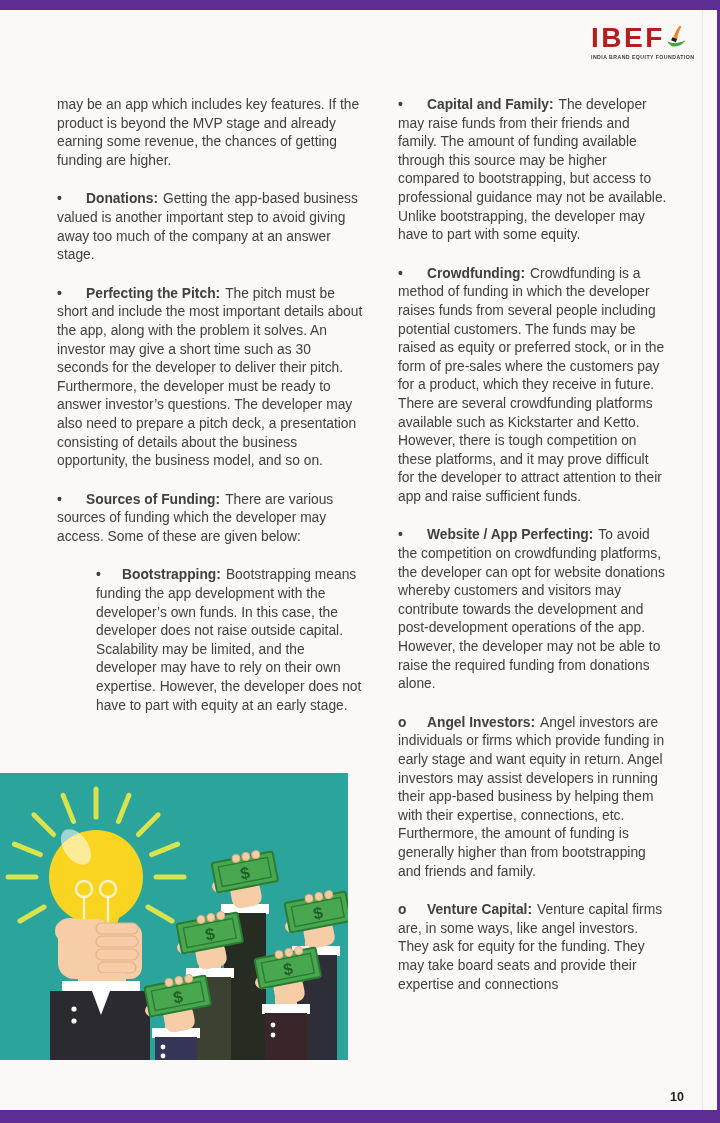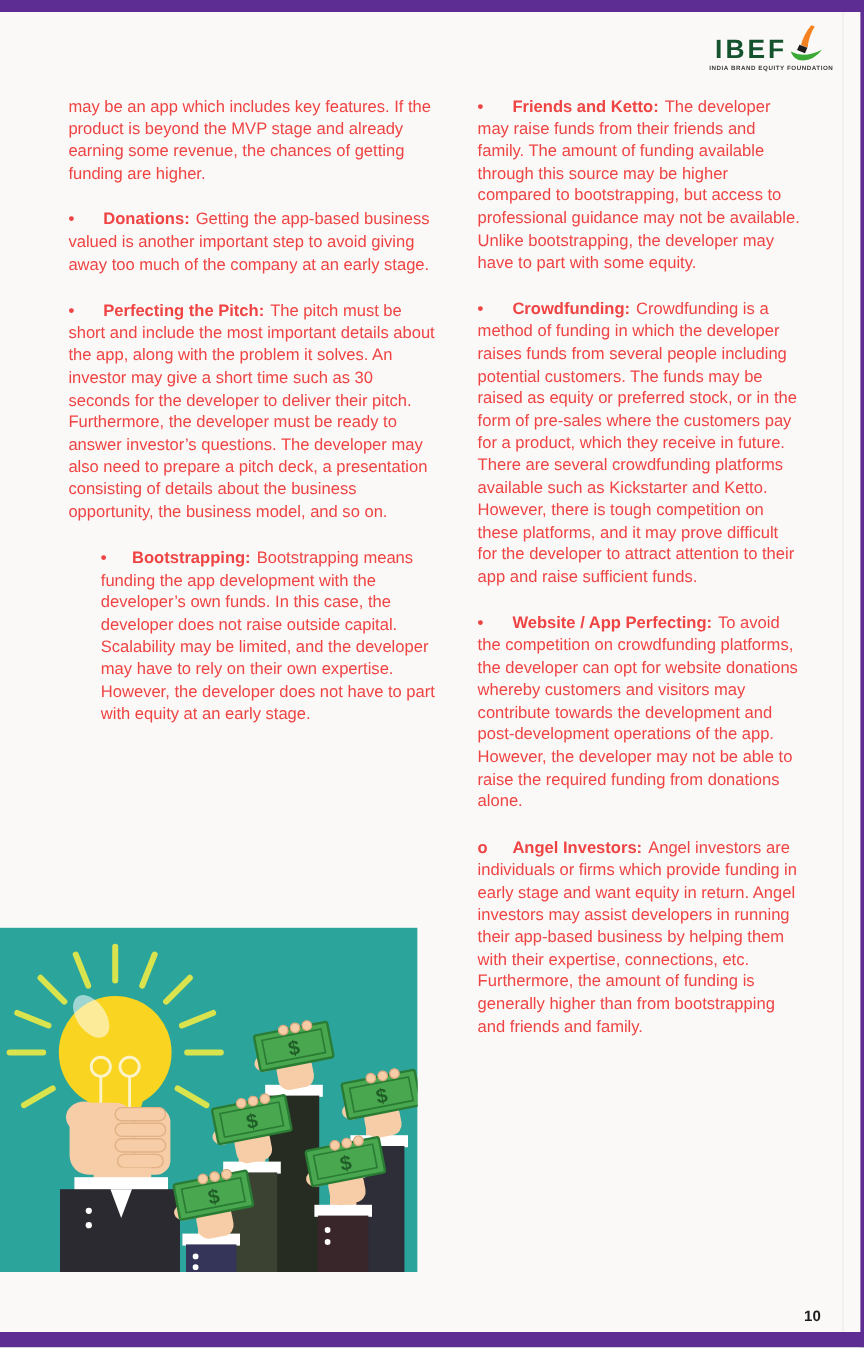--- a/index.html
+++ b/index.html
@@ -6,33 +6,33 @@
   .page{position:relative;width:720px;height:1123px;margin:0 auto;background:#faf9f7;
         font-family:"Liberation Sans",sans-serif;overflow:hidden;outline:1px solid #d8d6d3;}
   .bar-top{position:absolute;top:0;left:0;width:100%;height:10px;background:#5e2d94;}
   .bar-bottom{position:absolute;bottom:0;left:0;width:100%;height:13px;background:#5e2d94;}
   .edge-right{position:absolute;top:0;right:0;width:3px;height:100%;background:#5e2d94;}
   .margin-line{position:absolute;top:10px;bottom:13px;right:17px;width:1px;background:#eceae6;}
 
   
   .logo{position:absolute;top:20px;right:33px;width:96px;}
   .logo-row{display:flex;align-items:flex-end;justify-content:flex-end;}
-  .logo-text{font-size:22px;font-weight:700;color:#14532d;letter-spacing:2.5px;line-height:1;}
+  .logo-text{font-size:28px;font-weight:700;color:#b91c1c;letter-spacing:2.5px;line-height:1;}
   .logo-brush{width:30px;height:34px;margin-left:1px;margin-bottom:-2px;}
   .logo-tagline{font-size:5.2px;font-weight:700;letter-spacing:.45px;color:#3a3a3a;
                 margin-top:2px;white-space:nowrap;text-align:right;}
 
   
-  .col{position:absolute;top:80px;color:#ef4444;}
+  .col{position:absolute;top:96px;color:#404040;}
   .col-left{left:57px;width:307px;}
   .col-right{left:398px;width:269px;}
   .para{margin:0 0 20px 0;font-size:13.8px;line-height:18.6px;}
   .marker{display:inline-block;min-width:29px;font-weight:700;}
   .blabel{font-weight:700;padding-right:5px;}
-  .nested{margin-left:27px;}
+  .nested{margin-left:39px;}
   .nested .marker{min-width:26px;}
 
   
   .illustration{position:absolute;left:0;top:773px;width:348px;height:287px;}
 
   .page-num{position:absolute;top:1090px;right:36px;font-size:12.5px;font-weight:700;color:#1d1d1f;}
 </style>
 </head>
 <body>
 
@@ -48,50 +48,56 @@
         <path d="M2,23 Q13,29 28,21.5 Q20,32 8.5,30 Q3.5,28 2,23 Z" fill="#3aa935"></path>
       </svg>
     </div>
     <div class="logo-tagline">INDIA BRAND EQUITY FOUNDATION</div>
   </div>
 
   <div class="col col-left">
     <p class="para"><span>may be an app which includes key features. If the product is beyond the MVP stage and already earning some revenue, the chances of getting funding are higher.</span></p>
 
     <p class="para">
-      <span class="marker">•</span><span class="blabel">Donations:</span><span>Getting the app-based business valued is another important step to avoid giving away too much of the company at an early stage.</span>
+      <span class="marker">•</span><span class="blabel">Donations:</span><span>Getting the app-based business valued is another important step to avoid giving away too much of the company at an answer stage.</span>
     </p>
 
     <p class="para">
       <span class="marker">•</span><span class="blabel">Perfecting the Pitch:</span><span>The pitch must be short and include the most important details about the app, along with the problem it solves. An investor may give a short time such as 30 seconds for the developer to deliver their pitch. Furthermore, the developer must be ready to answer investor’s questions. The developer may also need to prepare a pitch deck, a presentation consisting of details about the business opportunity, the business model, and so on.</span>
     </p>
 
+    <p class="para">
+      <span class="marker">•</span><span class="blabel">Sources of Funding:</span><span>There are various sources of funding which the developer may access. Some of these are given below:</span>
+    </p>
 
     <p class="para nested">
       <span class="marker">•</span><span class="blabel">Bootstrapping:</span><span>Bootstrapping means funding the app development with the developer’s own funds. In this case, the developer does not raise outside capital. Scalability may be limited, and the developer may have to rely on their own expertise. However, the developer does not have to part with equity at an early stage.</span>
     </p>
   </div>
 
   <div class="col col-right">
     <p class="para">
-      <span class="marker">•</span><span class="blabel">Friends and Ketto:</span><span>The developer may raise funds from their friends and family. The amount of funding available through this source may be higher compared to bootstrapping, but access to professional guidance may not be available. Unlike bootstrapping, the developer may have to part with some equity.</span>
+      <span class="marker">•</span><span class="blabel">Capital and Family:</span><span>The developer may raise funds from their friends and family. The amount of funding available through this source may be higher compared to bootstrapping, but access to professional guidance may not be available. Unlike bootstrapping, the developer may have to part with some equity.</span>
     </p>
 
     <p class="para">
       <span class="marker">•</span><span class="blabel">Crowdfunding:</span><span>Crowdfunding is a method of funding in which the developer raises funds from several people including potential customers. The funds may be raised as equity or preferred stock, or in the form of pre-sales where the customers pay for a product, which they receive in future. There are several crowdfunding platforms available such as Kickstarter and Ketto. However, there is tough competition on these platforms, and it may prove difficult for the developer to attract attention to their app and raise sufficient funds.</span>
     </p>
 
     <p class="para">
       <span class="marker">•</span><span class="blabel">Website / App Perfecting:</span><span>To avoid the competition on crowdfunding platforms, the developer can opt for website donations whereby customers and visitors may contribute towards the development and post-development operations of the app. However, the developer may not be able to raise the required funding from donations alone.</span>
     </p>
 
     <p class="para">
       <span class="marker">o</span><span class="blabel">Angel Investors:</span><span>Angel investors are individuals or firms which provide funding in early stage and want equity in return. Angel investors may assist developers in running their app-based business by helping them with their expertise, connections, etc. Furthermore, the amount of funding is generally higher than from bootstrapping and friends and family.</span>
     </p>
 
+    <p class="para">
+      <span class="marker">o</span><span class="blabel">Venture Capital:</span><span>Venture capital firms are, in some ways, like angel investors. They ask for equity for the funding. They may take board seats and provide their expertise and connections</span>
+    </p>
   </div>
 
   <div class="illustration">
     <svg viewBox="0 0 348 287" width="348" height="287">
       <rect width="348" height="287" fill="#2ba49c"></rect>
 
       <g stroke="#d8e34e" stroke-width="5" stroke-linecap="round">
         <line x1="96" y1="44" x2="96" y2="16"></line>
         <line x1="118.5" y1="48.4" x2="128.9" y2="22.4"></line>
         <line x1="73.5" y1="48.4" x2="63.1" y2="22.4"></line>

